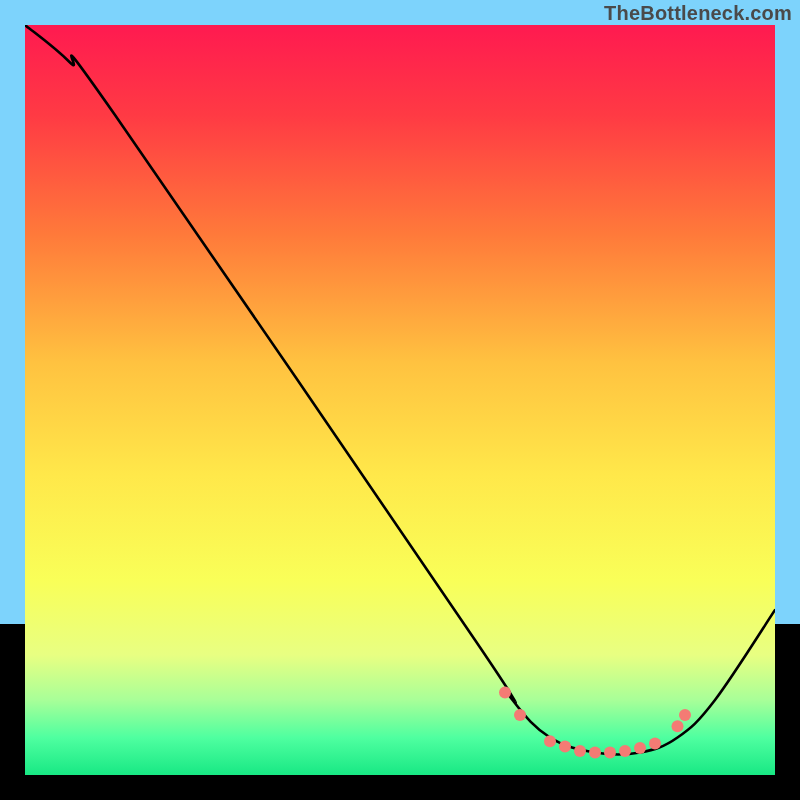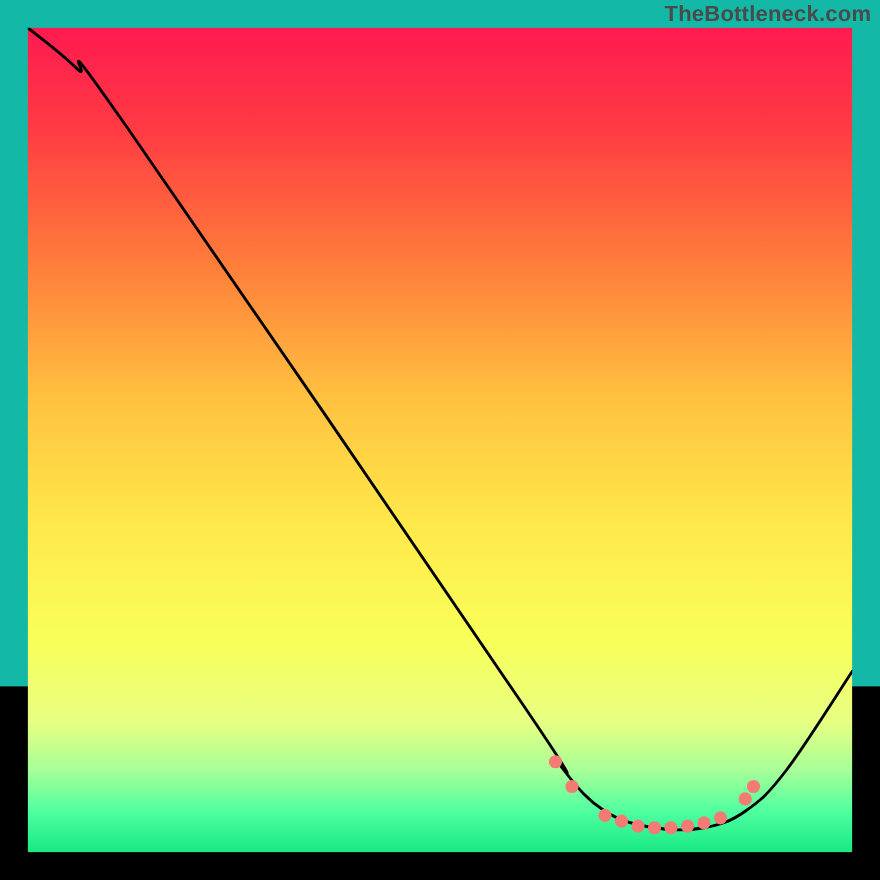--- a/index.html
+++ b/index.html
@@ -1,21 +1,21 @@
 <!DOCTYPE html>
 <html><head>
 <meta charset="utf-8">
 <style>
   * { margin: 0; padding: 0; box-sizing: border-box; }
   html, body { width: 800px; height: 800px; overflow: hidden; background: #000; }
   .frame {
     position: absolute;
     left: 0; top: 0;
     width: 800px; height: 624px;
-    background: #14b8a6;
+    background: #7dd3fc;
   }
   .plot-area {
     position: absolute;
     left: 25px;
     top: 25px;
     width: 750px;
     height: 750px;
     overflow: hidden;
   }
   .gradient {

